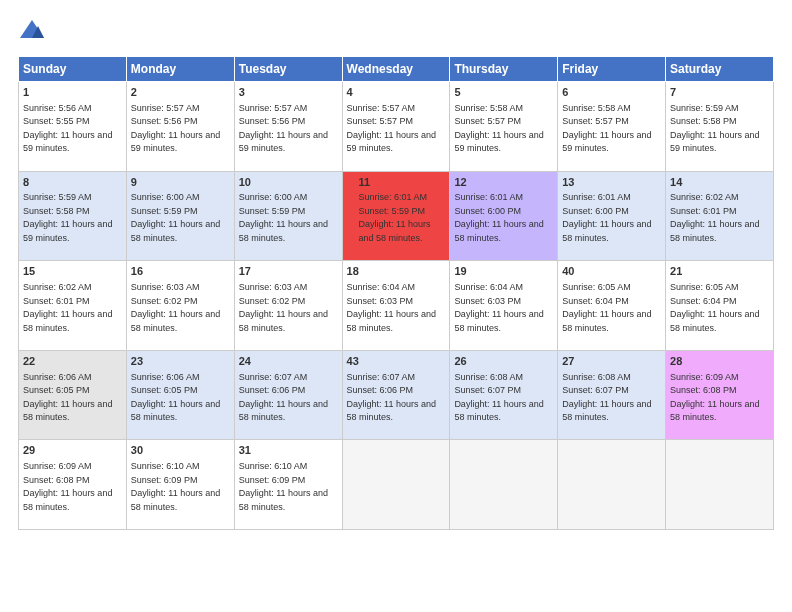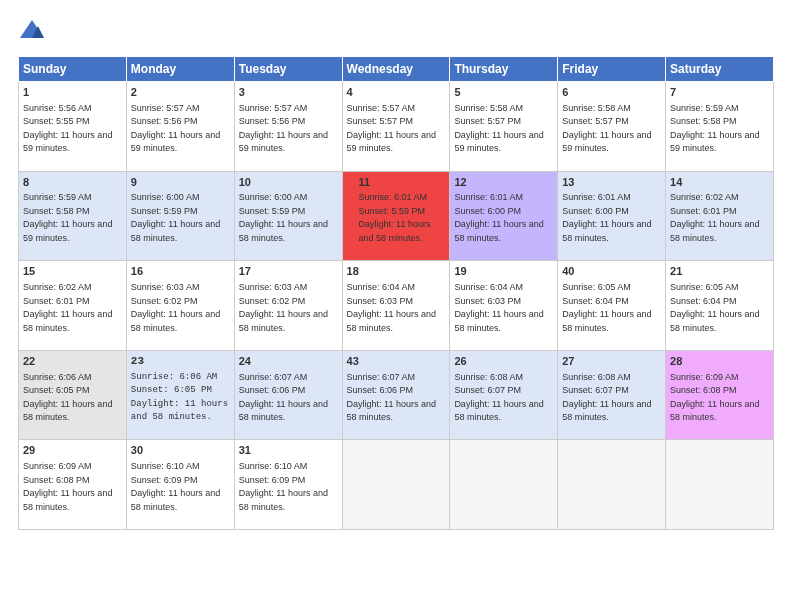--- a/index.html
+++ b/index.html
@@ -223,21 +223,21 @@
           <td>
           <span class="day-num">21</span>
           <span class="day-info">Sunrise: 6:05 AM<br>Sunset: 6:04 PM<br>Daylight: 11 hours and 58 minutes.</span>
         </td>
         </tr>
         <tr>
           <td style="background: #e5e5e5; margin-top: 8px;">
           <span class="day-num">22</span>
           <span class="day-info">Sunrise: 6:06 AM<br>Sunset: 6:05 PM<br>Daylight: 11 hours and 58 minutes.</span>
         </td>
-          <td style="background: rgb(220, 230, 247); font-family: Liberation Mono, monospace;">
+          <td style="background: rgb(220, 230, 247);">
           <span class="day-num">23</span>
           <span class="day-info">Sunrise: 6:06 AM<br>Sunset: 6:05 PM<br>Daylight: 11 hours and 58 minutes.</span>
         </td>
           <td style="background: rgb(220, 230, 247);">
           <span class="day-num">24</span>
           <span class="day-info">Sunrise: 6:07 AM<br>Sunset: 6:06 PM<br>Daylight: 11 hours and 58 minutes.</span>
         </td>
           <td style="background: rgb(220, 230, 247);">
           <span class="day-num">43</span>
           <span class="day-info">Sunrise: 6:07 AM<br>Sunset: 6:06 PM<br>Daylight: 11 hours and 58 minutes.</span>

